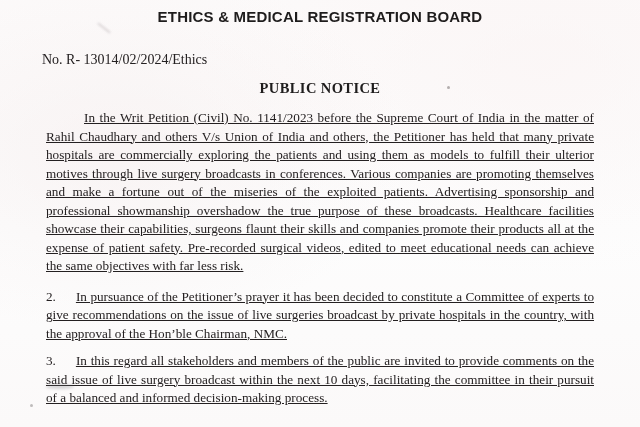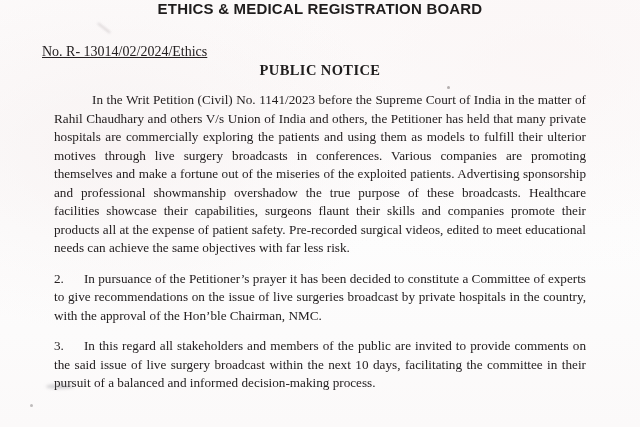--- a/index.html
+++ b/index.html
@@ -13,54 +13,54 @@
     height: 427px;
     overflow: hidden;
     background:
       radial-gradient(ellipse 420px 260px at 18% 35%, rgba(243,233,233,0.45), rgba(243,233,233,0) 70%),
       radial-gradient(ellipse 500px 300px at 85% 15%, rgba(250,242,242,0.5), rgba(250,242,242,0) 70%),
       linear-gradient(180deg, var(--paper, #fcfafa) 0%, #fdfdfd 55%, #fbf9f9 100%);
     color: var(--ink, #242021);
     font-family: "Liberation Serif", "DejaVu Serif", serif;
   }
   .board-header {
-    padding-top: 0;
+    padding-top: 8px;
     text-align: center;
     font-family: "Liberation Sans", "DejaVu Sans", sans-serif;
     font-weight: bold;
     font-size: 15px;
     line-height: 18px;
     letter-spacing: 0.2px;
     color: #1e1c1c;
   }
   .ref-row {
     display: flex;
     justify-content: flex-start;
     margin: 25px 26px 0 42px;
     font-size: 14px;
     line-height: 18px;
-    text-decoration: underline;
   }
   .notice-title {
-    margin-top: 0;
+    margin-top: 10px;
     text-align: center;
     font-weight: bold;
     font-size: 14.5px;
     line-height: 18px;
     letter-spacing: 0.4px;
     color: #1f1d1d;
   }
   .body-text {
     margin: 12px 42px 0 42px;
     font-size: 13.2px;
     line-height: 18.5px;
     text-align: justify;
   }
   .body-text p {
-    margin: 12px;
+    margin: 4px;
+    text-decoration: underline;
   }
   .para-first {
     text-indent: 38px;
   }
   .para-numbered {
     margin-top: 12px !important;
   }
   .para-numbered.tight {
     margin-top: 9px !important;
   }

